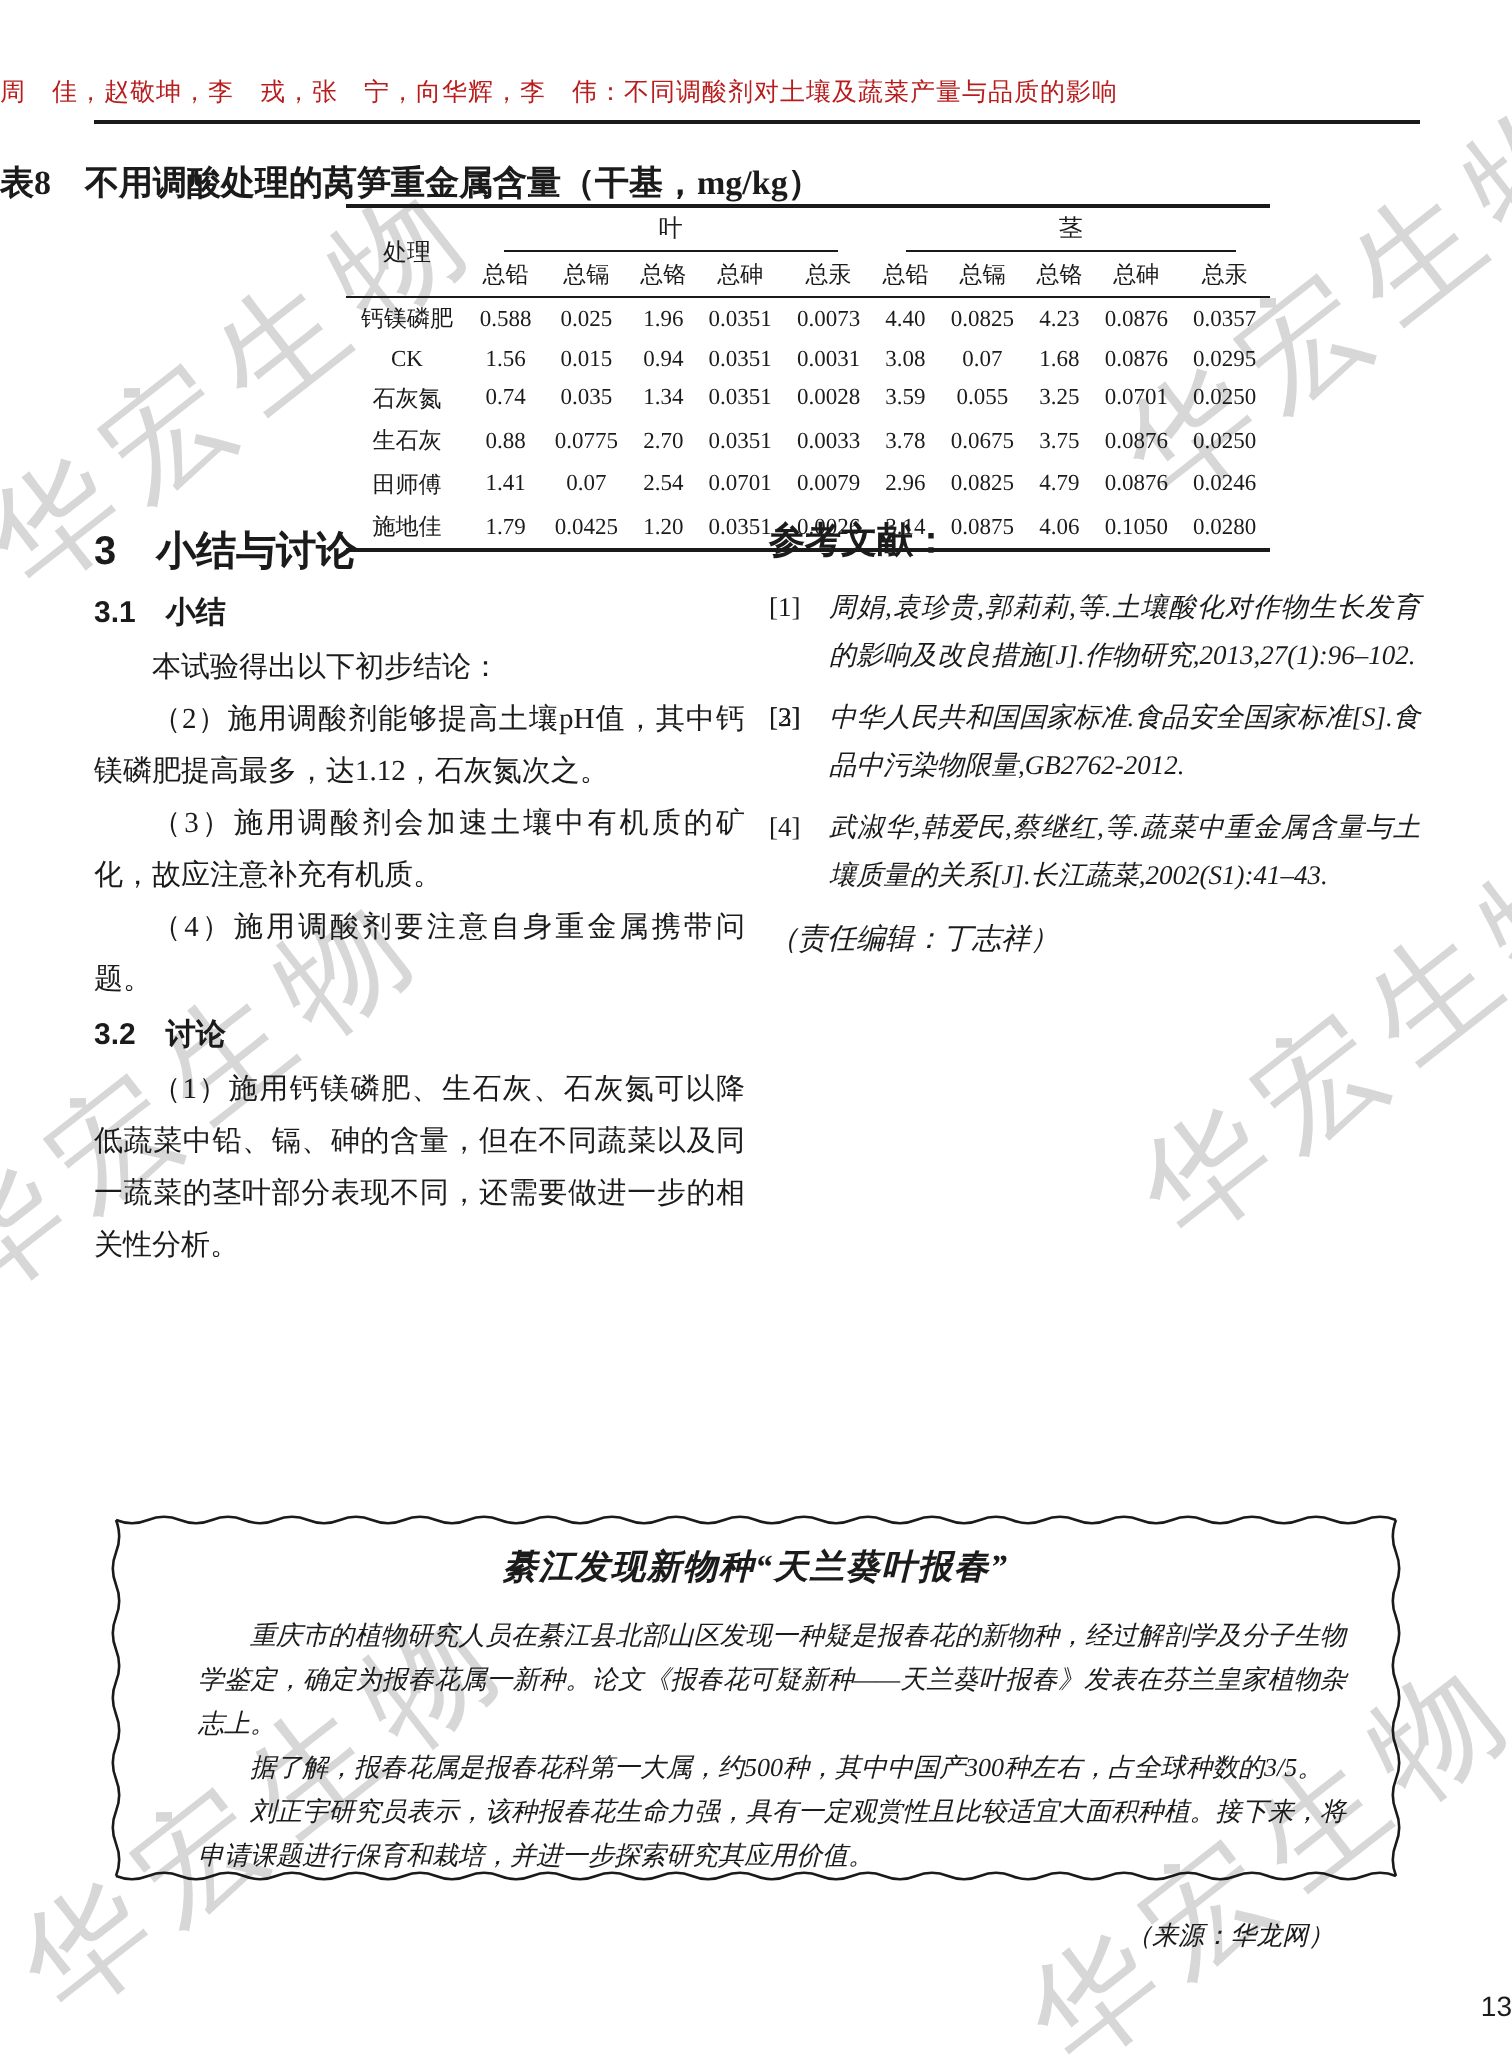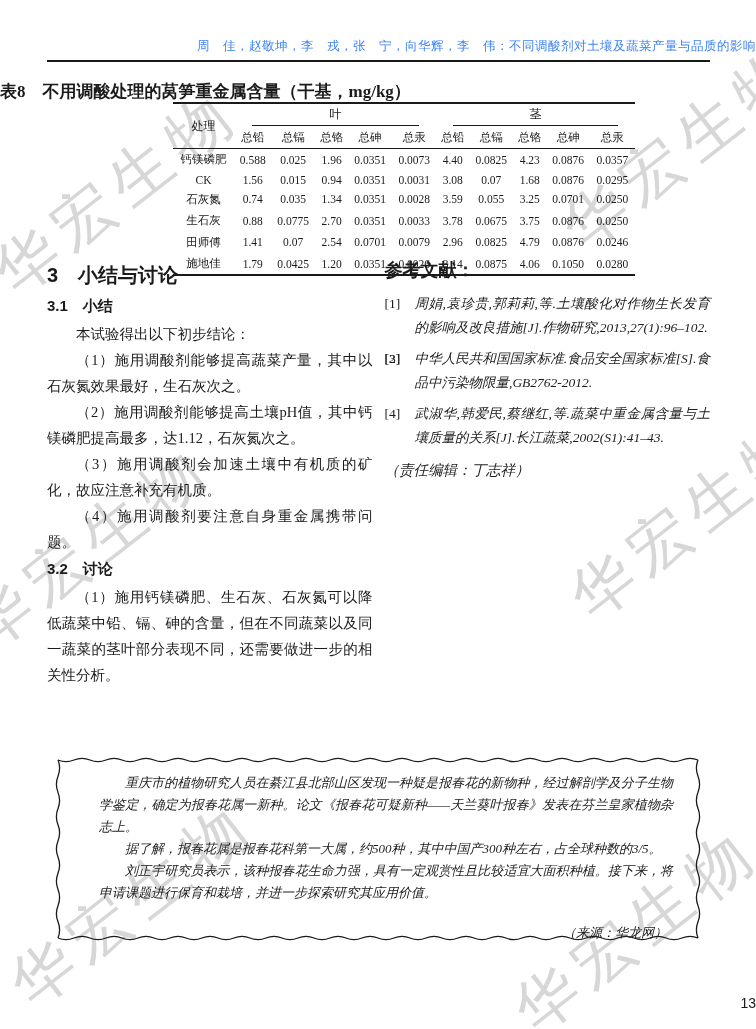--- a/index.html
+++ b/index.html
@@ -28,21 +28,21 @@
   .wm1 { left: -28px;  top: 150px; }
   .wm2 { left: 540px;  top: 105px; }
   .wm3 { left: -55px;  top: 505px; }
   .wm4 { left: 548px;  top: 475px; }
   .wm5 { left: -12px;  top: 862px; }
   .wm6 { left: 492px;  top: 888px; }
   .content { position: relative; z-index: 1; }
   
   .running-head {
     position: absolute; top: 38px; left: 0; right: 0;
-    text-align: right; font-size: 12.5px; letter-spacing: 0.5px; color: #3b82f6;
+    text-align: left; font-size: 12.5px; letter-spacing: 0.5px; color: #b91c1c;
   }
   .header-rule {
     position: absolute; top: 60px; left: 47px; right: 46px;
     height: 2px; background: #1a1a1a;
   }
   
   .table-title {
     position: absolute; top: 80px; left: 0; right: 0;
     text-align: left; font-weight: bold; font-size: 17px;
   }
@@ -230,21 +230,20 @@
             </tr>
           </tbody>
       </table>
     </div>
 
     <div class="columns">
       <div class="col">
         <h2 class="sec">3　小结与讨论</h2>
         <h3 class="sub">3.1　小结</h3>
         <p class="p-indent">本试验得出以下初步结论：</p>
-        <p class="p-indent">（1）施用调酸剂能够提高蔬菜产量，其中以石灰氮效果最好，生石灰次之。</p>
         <p class="p-indent">（2）施用调酸剂能够提高土壤pH值，其中钙镁磷肥提高最多，达1.12，石灰氮次之。</p>
         <p class="p-indent">（3）施用调酸剂会加速土壤中有机质的矿化，故应注意补充有机质。</p>
         <p class="p-indent">（4）施用调酸剂要注意自身重金属携带问题。</p>
         <h3 class="sub">3.2　讨论</h3>
         <p class="p-indent">（1）施用钙镁磷肥、生石灰、石灰氮可以降低蔬菜中铅、镉、砷的含量，但在不同蔬菜以及同一蔬菜的茎叶部分表现不同，还需要做进一步的相关性分析。</p>
       </div>
       <div class="col">
         <h3 class="refs-heading">参考文献：</h3>
         <div id="refs-list">
             <div class="ref-item"><span class="ref-label">[1]</span><span>周娟,袁珍贵,郭莉莉,等.土壤酸化对作物生长发育的影响及改良措施[J].作物研究,2013,27(1):96–102.</span></div>
@@ -257,20 +256,21 @@
     </div>
 
     <div class="news-box">
       <svg id="wavy-border" xmlns="http://www.w3.org/2000/svg" viewBox="0 0 650 188" width="650" height="188">
           <path d="M 5 5 q 8.00 3.20 16.00 0.00 t 16.00 0.00 t 16.00 0.00 t 16.00 0.00 t 16.00 0.00 t 16.00 0.00 t 16.00 0.00 t 16.00 0.00 t 16.00 0.00 t 16.00 0.00 t 16.00 0.00 t 16.00 0.00 t 16.00 0.00 t 16.00 0.00 t 16.00 0.00 t 16.00 0.00 t 16.00 0.00 t 16.00 0.00 t 16.00 0.00 t 16.00 0.00 t 16.00 0.00 t 16.00 0.00 t 16.00 0.00 t 16.00 0.00 t 16.00 0.00 t 16.00 0.00 t 16.00 0.00 t 16.00 0.00 t 16.00 0.00 t 16.00 0.00 t 16.00 0.00 t 16.00 0.00 t 16.00 0.00 t 16.00 0.00 t 16.00 0.00 t 16.00 0.00 t 16.00 0.00 t 16.00 0.00 t 16.00 0.00 t 16.00 0.00" fill="none" stroke="#1a1a1a" stroke-width="1.3"></path>
           <path d="M 645 5 q -3.20 8.09 0.00 16.18 t 0.00 16.18 t 0.00 16.18 t 0.00 16.18 t 0.00 16.18 t 0.00 16.18 t 0.00 16.18 t 0.00 16.18 t 0.00 16.18 t 0.00 16.18 t 0.00 16.18" fill="none" stroke="#1a1a1a" stroke-width="1.3"></path>
           <path d="M 645 183 q -8.00 -3.20 -16.00 0.00 t -16.00 0.00 t -16.00 0.00 t -16.00 0.00 t -16.00 0.00 t -16.00 0.00 t -16.00 0.00 t -16.00 0.00 t -16.00 0.00 t -16.00 0.00 t -16.00 0.00 t -16.00 0.00 t -16.00 0.00 t -16.00 0.00 t -16.00 0.00 t -16.00 0.00 t -16.00 0.00 t -16.00 0.00 t -16.00 0.00 t -16.00 0.00 t -16.00 0.00 t -16.00 0.00 t -16.00 0.00 t -16.00 0.00 t -16.00 0.00 t -16.00 0.00 t -16.00 0.00 t -16.00 0.00 t -16.00 0.00 t -16.00 0.00 t -16.00 0.00 t -16.00 0.00 t -16.00 0.00 t -16.00 0.00 t -16.00 0.00 t -16.00 0.00 t -16.00 0.00 t -16.00 0.00 t -16.00 0.00 t -16.00 0.00" fill="none" stroke="#1a1a1a" stroke-width="1.3"></path>
           <path d="M 5 183 q 3.20 -8.09 0.00 -16.18 t 0.00 -16.18 t 0.00 -16.18 t 0.00 -16.18 t 0.00 -16.18 t 0.00 -16.18 t 0.00 -16.18 t 0.00 -16.18 t 0.00 -16.18 t 0.00 -16.18 t 0.00 -16.18" fill="none" stroke="#1a1a1a" stroke-width="1.3"></path>
         </svg>
       <div class="news-content">
+        <div class="news-title">綦江发现新物种“天兰葵叶报春”</div>
         <div id="news-paras">
             <div class="news-para">重庆市的植物研究人员在綦江县北部山区发现一种疑是报春花的新物种，经过解剖学及分子生物学鉴定，确定为报春花属一新种。论文《报春花可疑新种——天兰葵叶报春》发表在芬兰皇家植物杂志上。</div>
             <div class="news-para">据了解，报春花属是报春花科第一大属，约500种，其中中国产300种左右，占全球种数的3/5。</div>
             <div class="news-para">刘正宇研究员表示，该种报春花生命力强，具有一定观赏性且比较适宜大面积种植。接下来，将申请课题进行保育和栽培，并进一步探索研究其应用价值。</div>
           </div>
         <div class="news-source">（来源：华龙网）</div>
       </div>
     </div>
 
     <div class="page-number">13</div>

